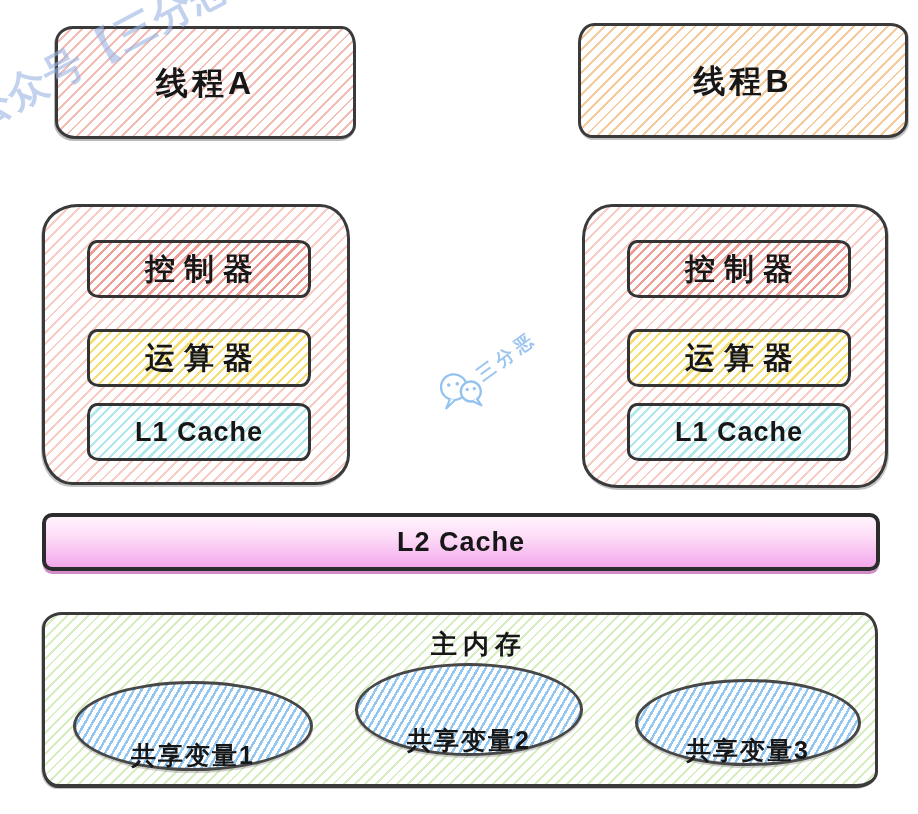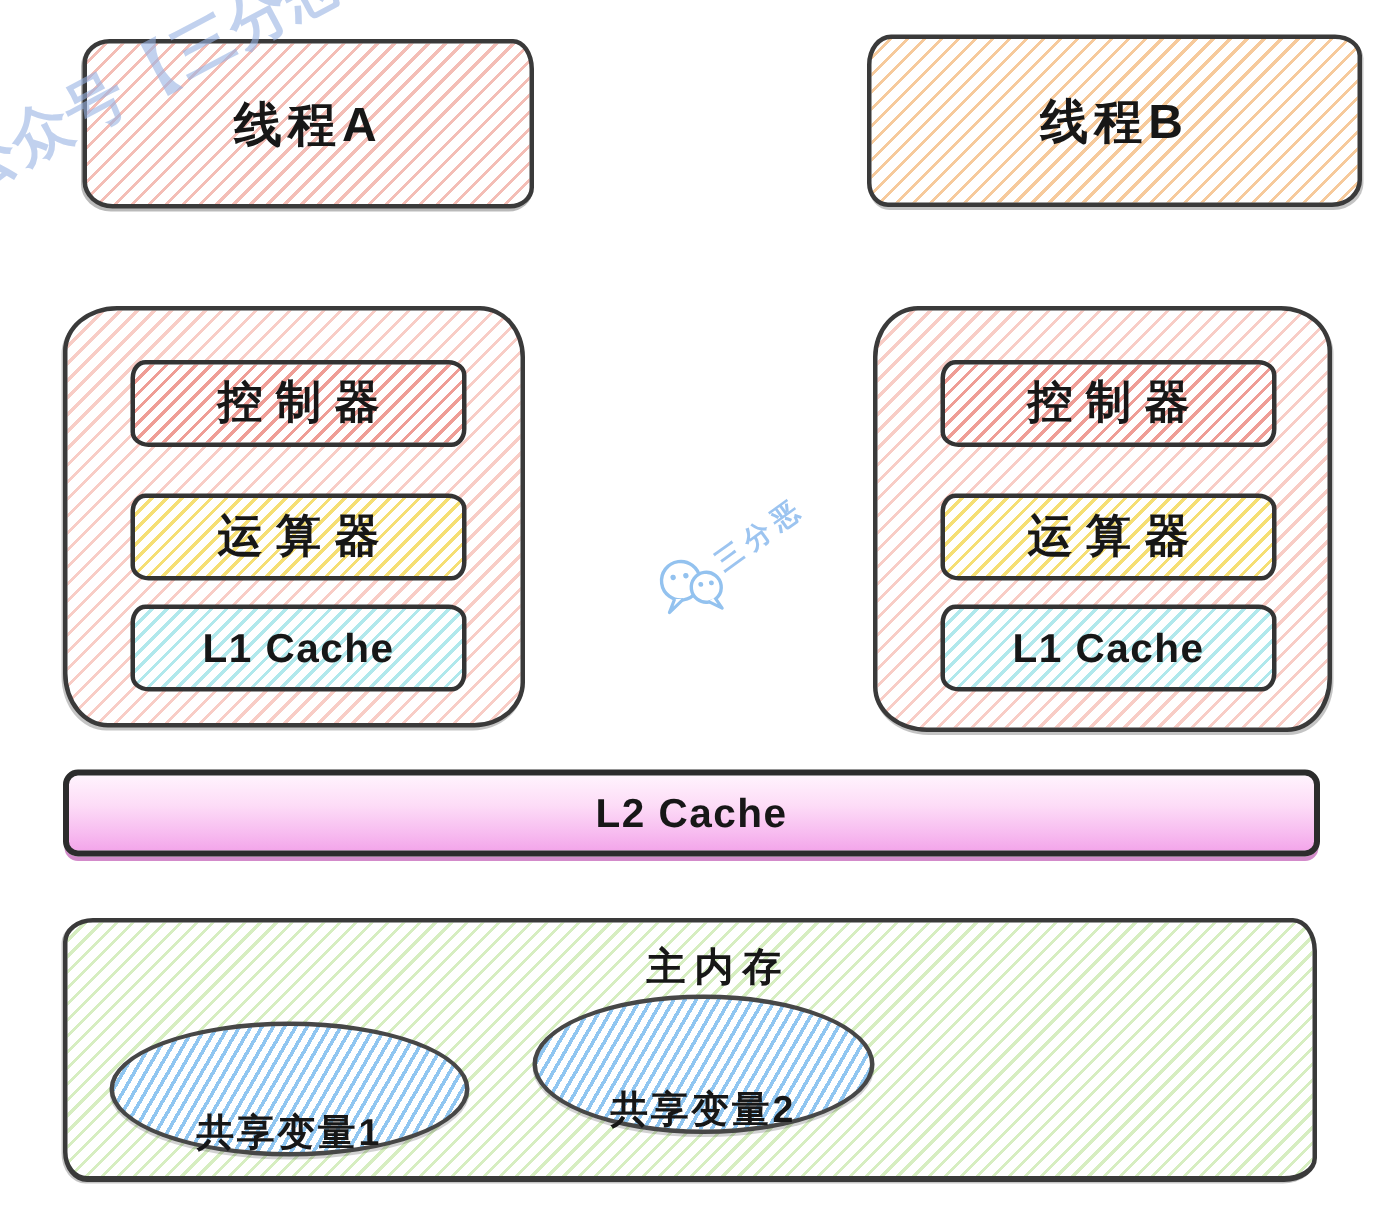--- a/index.html
+++ b/index.html
@@ -149,15 +149,18 @@
   </div>
 
   <div class="sk memory hatch-mem">
     <div class="mem-title">主内存</div>
     <div class="var var1 hatch-var">
       <span class="label">共享变量1</span>
     </div>
     <div class="var var2 hatch-var">
       <span class="label">共享变量2</span>
     </div>
+    <div class="var var3 hatch-var">
+      <span class="label">共享变量3</span>
+    </div>
   </div>
 
 </div>
 
 </body></html>

